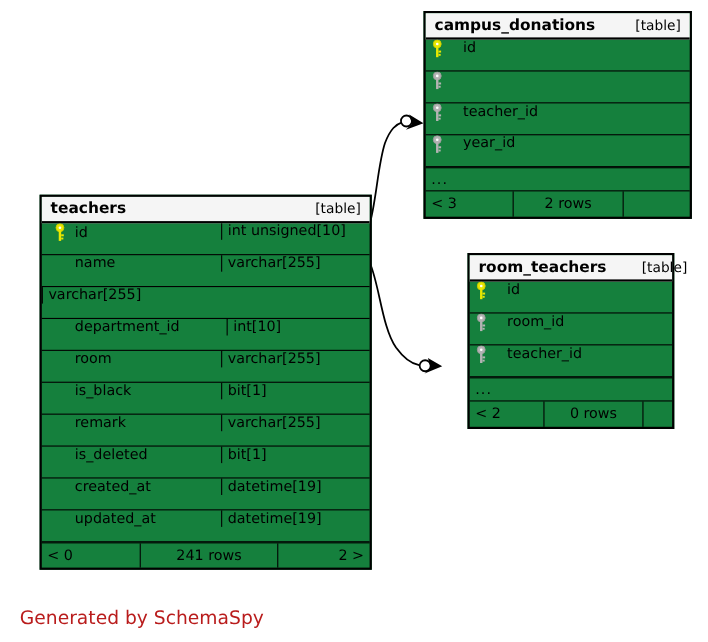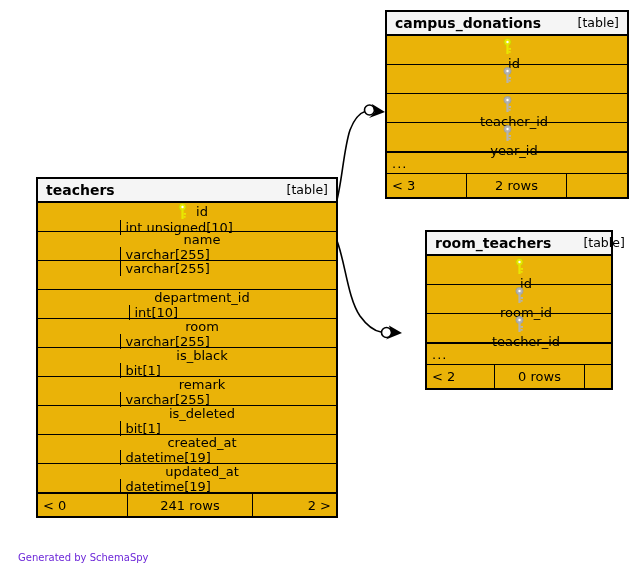--- a/index.html
+++ b/index.html
@@ -14,21 +14,21 @@
     overflow: hidden;
     font-family: "DejaVu Sans", "Liberation Sans", sans-serif;
     color: #000000;
   }
 
   
   .tbl {
     position: absolute;
     box-sizing: border-box;
     border: 2px solid #000000;
-    background: #eab308;
+    background: #15803d;
     z-index: 5;
   }
   .tbl-head {
     display: flex;
     align-items: center;
     justify-content: space-between;
     background: #f5f5f5;
     border-bottom: 2px solid #000000;
     padding: 3px 8px 4px 8px;
     height: 24px;
@@ -40,25 +40,24 @@
     letter-spacing: 0px;
   }
   .tbl-kind {
     font-size: 12.5px;
     color: #000000;
     padding-left: 32px;
   }
 
   .row {
     display: flex;
-    align-items: center;
+    align-items: flex-start;
     border-bottom: 1px solid #000000;
     height: 29px;
     box-sizing: border-box;
-    flex-direction: column;
   }
   .row:last-child { border-bottom: none; }
 
   .cell-name {
     display: flex;
     align-items: center;
     flex: 1 1 auto;
     padding-left: 6px;
     font-size: 13px;
     min-width: 0;
@@ -115,22 +114,22 @@
   .foot-next { justify-content: flex-end; }
 
   
   .key-icon { display: block; }
 
   
   .caption {
     position: absolute;
     left: 18px;
     top: 552px;
-    font-size: 10px;
-    color: #6d28d9;
+    font-size: 17px;
+    color: #b91c1c;
   }
 
   
   #links {
     position: absolute;
     left: 0;
     top: 0;
     width: 644px;
     height: 584px;
     z-index: 1;
@@ -318,21 +317,21 @@
 
   <div class="row">
     <span class="cell-type" style="width:135px;">varchar[255]</span>
   </div>
 
   <div class="row">
     <span class="cell-name">
       <span class="keyslot"></span>
       <span class="fieldlabel noindent">department_id</span>
     </span>
-    <span class="cell-type" style="width:117px;">int[10]</span>
+    <span class="cell-type" style="width:130px;">int[10]</span>
   </div>
 
   <div class="row">
     <span class="cell-name">
       <span class="keyslot"></span>
       <span class="fieldlabel noindent">room</span>
     </span>
     <span class="cell-type" style="width:135px;">varchar[255]</span>
   </div>
 

